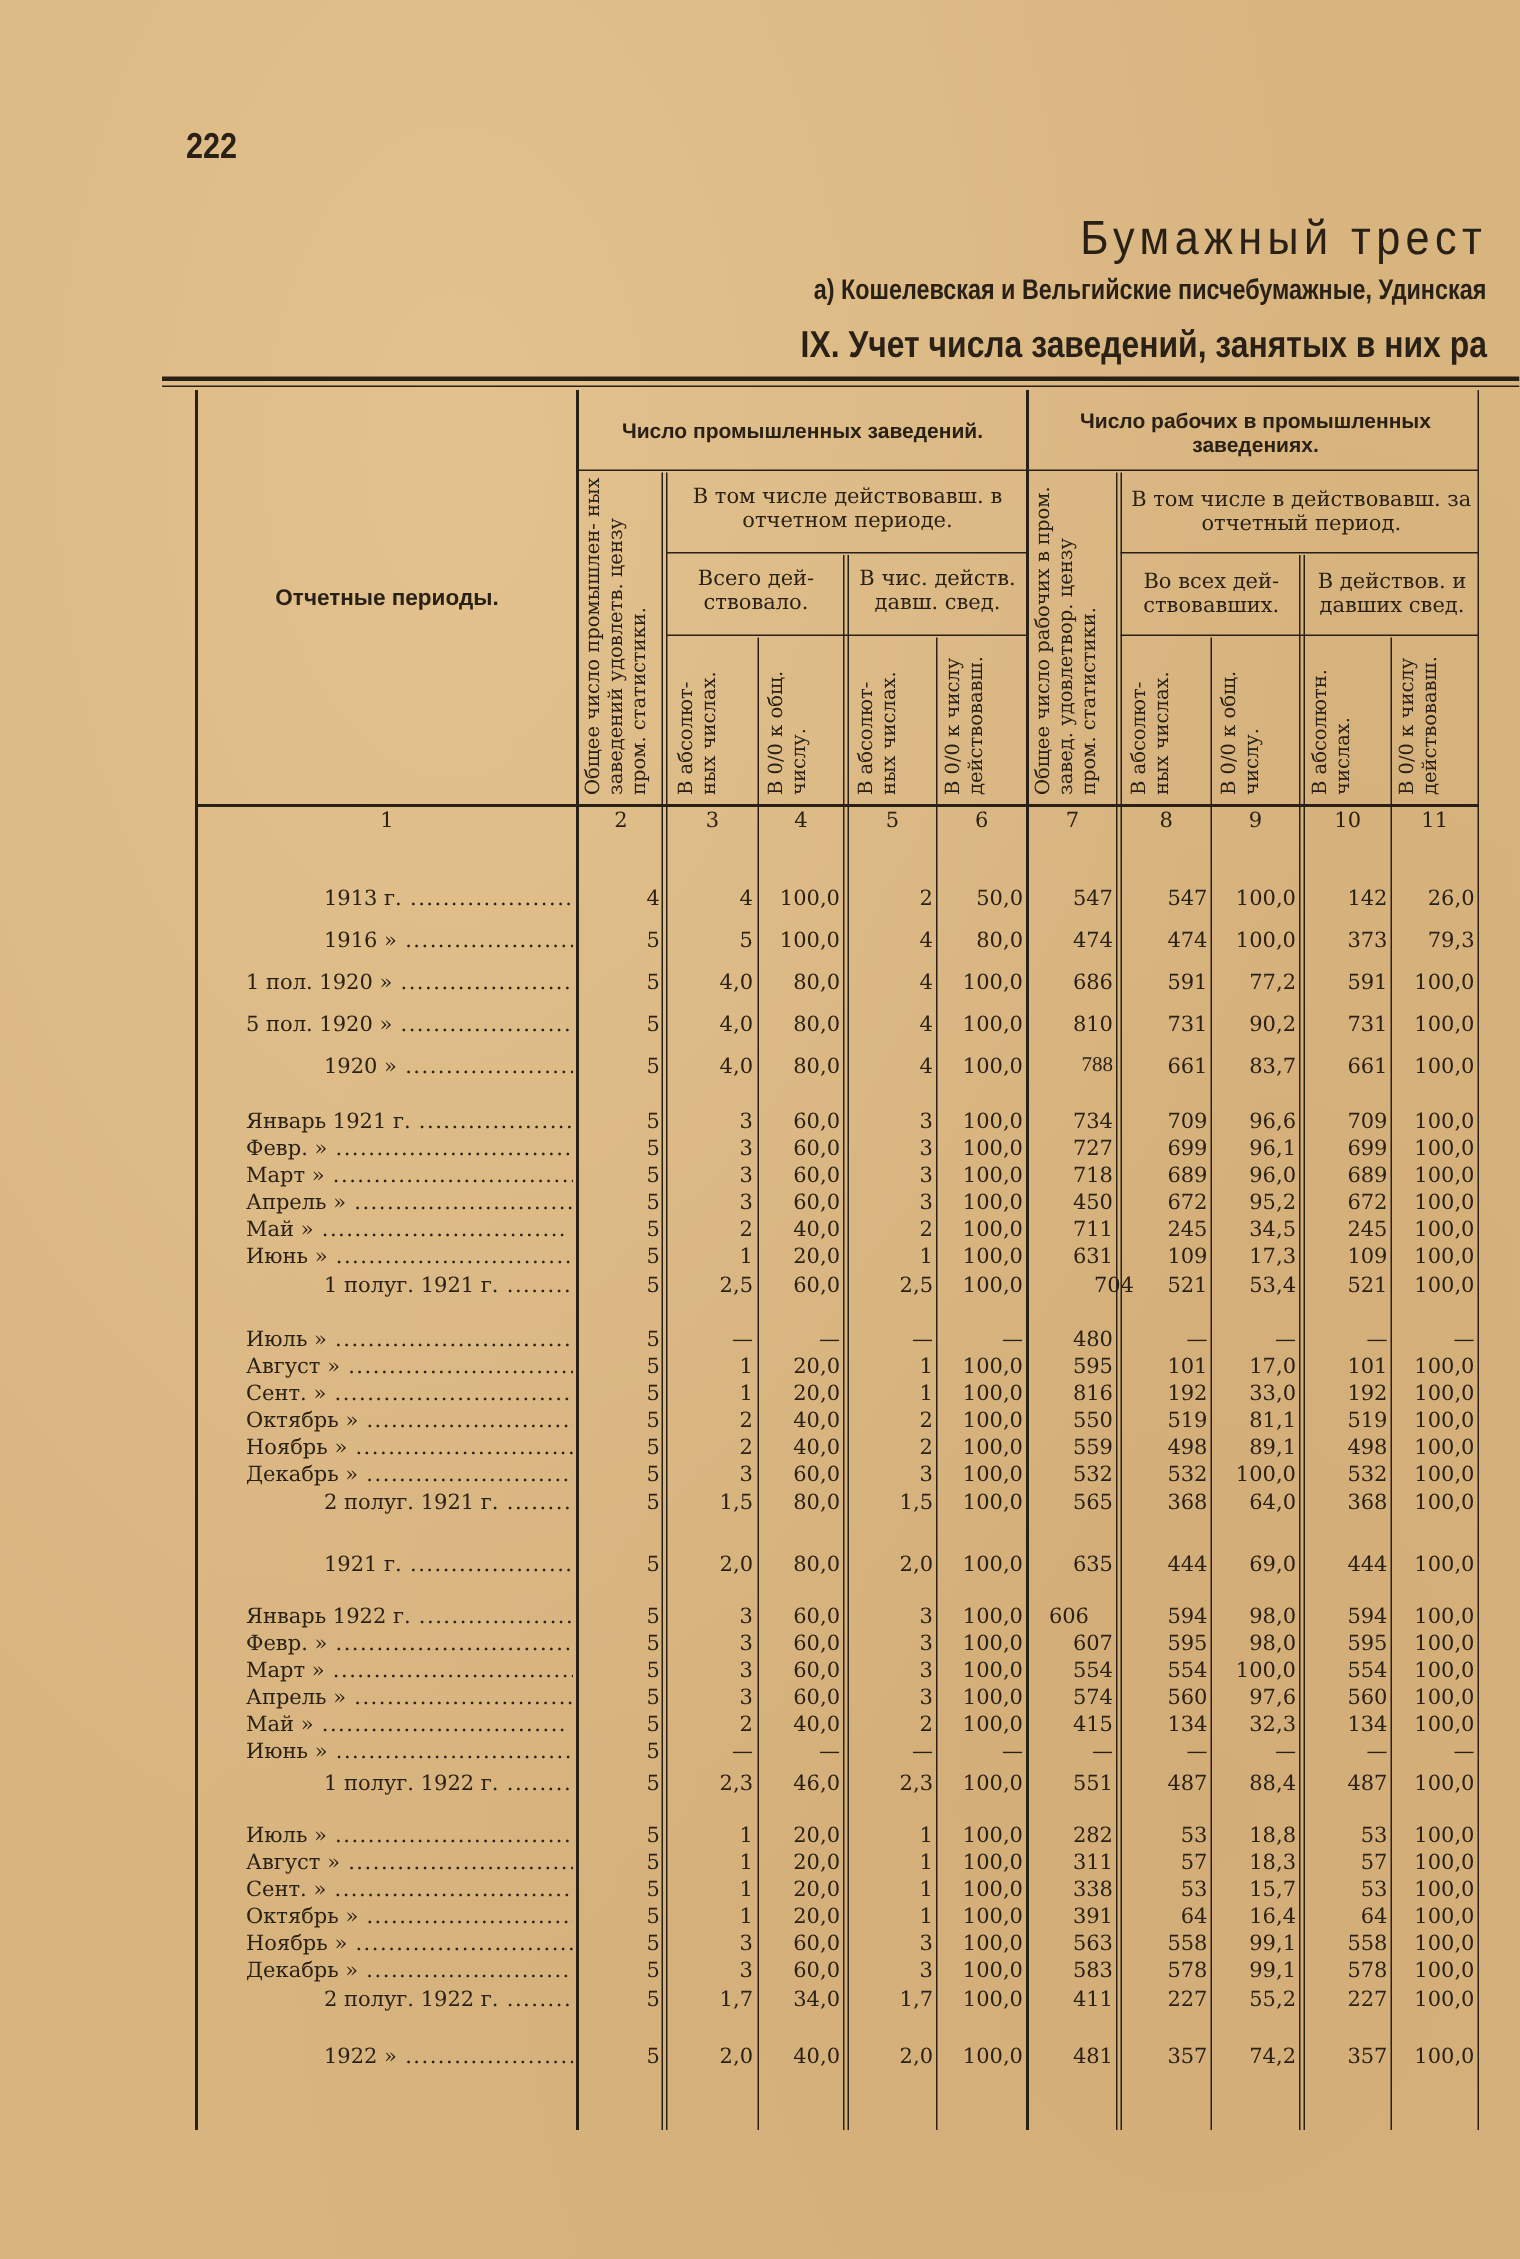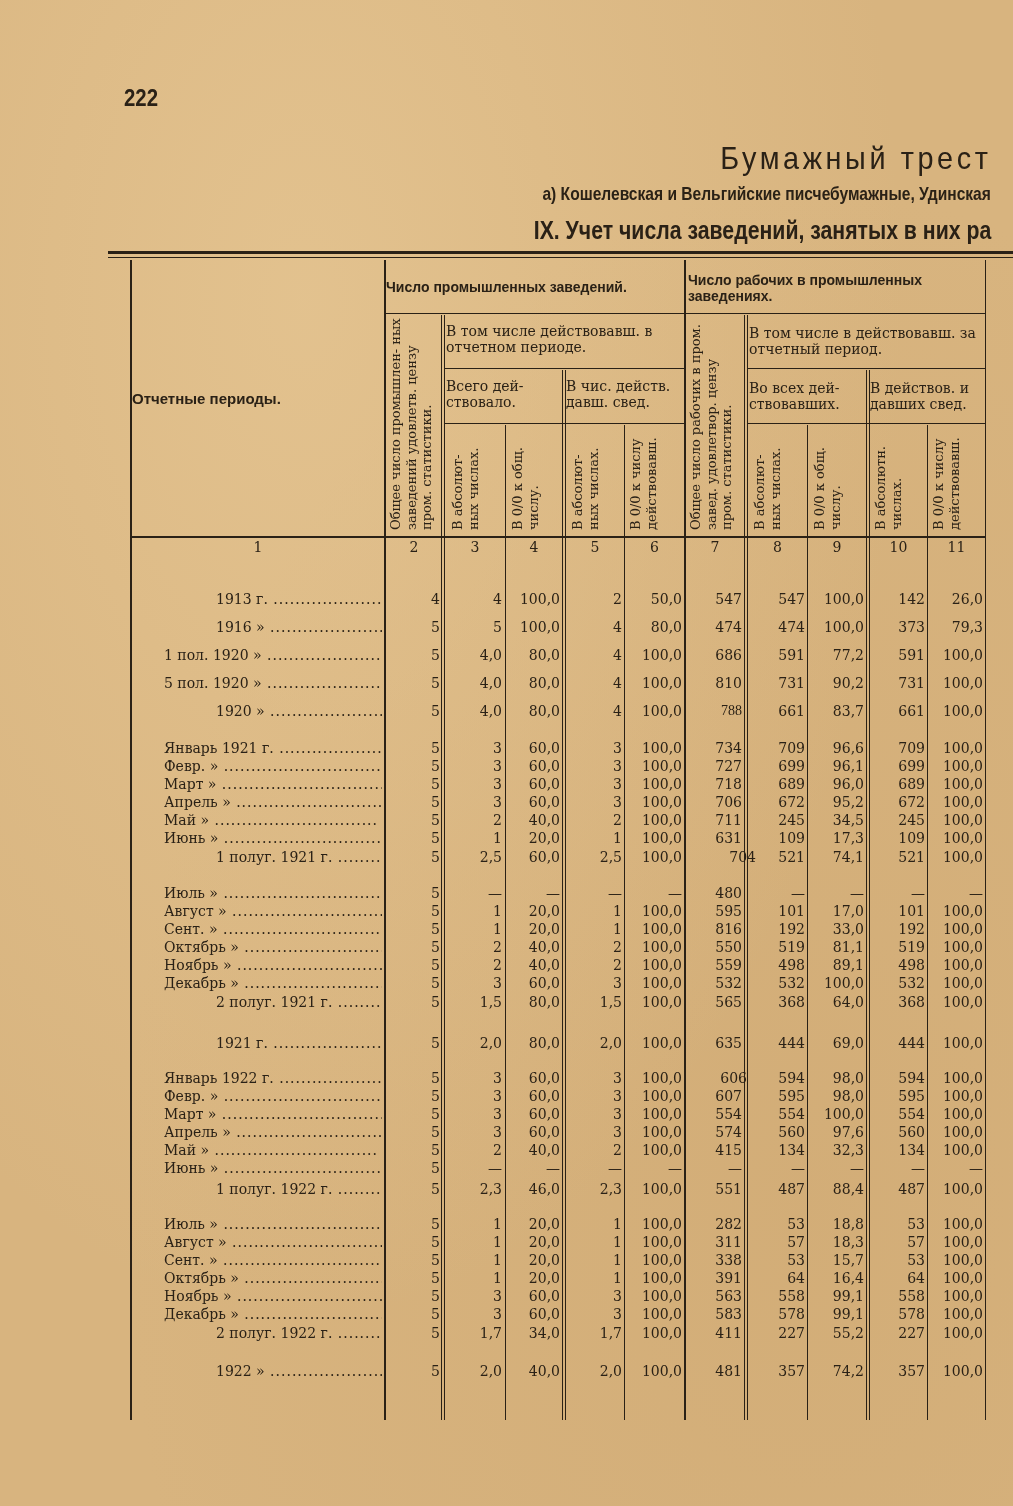--- a/index.html
+++ b/index.html
@@ -14,21 +14,21 @@
   .page-num { position:absolute; left:124px; top:84px; font:bold 24px "Liberation Sans Narrow","Liberation Sans", sans-serif; letter-spacing:0px; transform:scaleX(0.85); transform-origin:left; }
   .title { position:absolute; right:22px; top:140px; font:32px "Liberation Sans", sans-serif; letter-spacing:4px; transform:scaleX(0.9); transform-origin:right; }
   .subtitle { position:absolute; right:22px; top:183px; font:bold 19px "Liberation Sans", sans-serif; transform:scaleX(0.82); transform-origin:right; white-space:nowrap; }
   .section { position:absolute; right:22px; top:216px; font:bold 25px "Liberation Sans", sans-serif; transform:scaleX(0.85); transform-origin:right; white-space:nowrap; }
   .rule-top { position:absolute; left:108px; right:0; top:251px; height:3px; background:#2a2116; }
   .rule-top2 { position:absolute; left:108px; right:0; top:257px; height:1px; background:#2a2116; }
 
   .vline { position:absolute; background:#2a2116; }
   .hline { position:absolute; background:#2a2116; height:1px; }
 
-  .hdr { position:absolute; text-align:left; line-height:1.25; }
+  .hdr { position:absolute; text-align:center; line-height:1.25; }
   .hdr-bold { font:bold 14px "Liberation Sans", sans-serif; }
   .hdr-serif { font:14px "DejaVu Serif", serif; }
   .vert { position:absolute; writing-mode:vertical-rl; transform:rotate(180deg); font:13px "DejaVu Serif", serif; line-height:1.2; text-align:left; white-space:nowrap; }
 
   .colnum { position:absolute; top:539px; font:14px "DejaVu Serif", serif; text-align:center; }
 
   .row { position:absolute; left:0; height:18px; width:1013px; font:14px "DejaVu Serif", serif; }
   .cell { position:absolute; text-align:right; white-space:nowrap; top:0; }
   .label { position:absolute; white-space:nowrap; top:0; }
   .dots { letter-spacing:1px; }
@@ -209,21 +209,21 @@
         <div class="cell" style="right: 88px;">689</div>
         <div class="cell" style="right: 30px;">100,0</div>
       </div>
       <div class="row" style="top: 794px;">
         <div class="label" style="left: 164px; width: 218px; overflow: hidden;"><span>Апрель »</span><span class="dots"> ..............................</span></div>
         <div class="cell" style="right: 573px;">5</div>
         <div class="cell" style="right: 511px;">3</div>
         <div class="cell" style="right: 453px;">60,0</div>
         <div class="cell" style="right: 391px;">3</div>
         <div class="cell" style="right: 331px;">100,0</div>
-        <div class="cell" style="right: 271px;">706</div>
+        <div class="cell" style="right: 271px;">450</div>
         <div class="cell" style="right: 208px;">672</div>
         <div class="cell" style="right: 149px; margin-left: 10px;">95,2</div>
         <div class="cell" style="right: 88px;">672</div>
         <div class="cell" style="right: 30px;">100,0</div>
       </div>
       <div class="row" style="top: 812px;">
         <div class="label" style="left: 164px; width: 218px; overflow: hidden;"><span>Май »</span><span class="dots"> ..............................</span></div>
         <div class="cell" style="right: 573px;">5</div>
         <div class="cell" style="right: 511px;">2</div>
         <div class="cell" style="right: 453px;">40,0</div>
@@ -250,21 +250,21 @@
       </div>
       <div class="row" style="top: 849px;">
         <div class="label" style="left: 216px; width: 166px; overflow: hidden;"><span>1 полуг. 1921 г.</span><span class="dots"> ..............................</span></div>
         <div class="cell" style="right: 573px;">5</div>
         <div class="cell" style="right: 511px;">2,5</div>
         <div class="cell" style="right: 453px;">60,0</div>
         <div class="cell" style="right: 391px;">2,5</div>
         <div class="cell" style="right: 331px;">100,0</div>
         <div class="cell" style="right: 257px;">704</div>
         <div class="cell" style="right: 208px;">521</div>
-        <div class="cell" style="right: 149px;">74,1</div>
+        <div class="cell" style="right: 149px;">53,4</div>
         <div class="cell" style="right: 88px;">521</div>
         <div class="cell" style="right: 30px;">100,0</div>
       </div>
       <div class="row" style="top: 885px;">
         <div class="label" style="left: 164px; width: 218px; overflow: hidden;"><span>Июль »</span><span class="dots"> ..............................</span></div>
         <div class="cell" style="right: 573px;">5</div>
         <div class="cell" style="right: 511px;">—</div>
         <div class="cell" style="right: 453px;">—</div>
         <div class="cell" style="right: 391px;">—</div>
         <div class="cell" style="right: 331px;">—</div>
@@ -365,21 +365,21 @@
         <div class="cell" style="right: 88px;">444</div>
         <div class="cell" style="right: 30px;">100,0</div>
       </div>
       <div class="row" style="top: 1070px;">
         <div class="label" style="left: 164px; width: 218px; overflow: hidden;"><span>Январь 1922 г.</span><span class="dots"> ..............................</span></div>
         <div class="cell" style="right: 573px;">5</div>
         <div class="cell" style="right: 511px;">3</div>
         <div class="cell" style="right: 453px;">60,0</div>
         <div class="cell" style="right: 391px;">3</div>
         <div class="cell" style="right: 331px;">100,0</div>
-        <div class="cell" style="right: 266px;">606</div>
+        <div class="cell" style="right: 287px;">606</div>
         <div class="cell" style="right: 208px;">594</div>
         <div class="cell" style="right: 149px;">98,0</div>
         <div class="cell" style="right: 88px;">594</div>
         <div class="cell" style="right: 30px;">100,0</div>
       </div>
       <div class="row" style="top: 1088px;">
         <div class="label" style="left: 164px; width: 218px; overflow: hidden;"><span>Февр. »</span><span class="dots"> ..............................</span></div>
         <div class="cell" style="right: 573px;">5</div>
         <div class="cell" style="right: 511px;">3</div>
         <div class="cell" style="right: 453px;">60,0</div>

